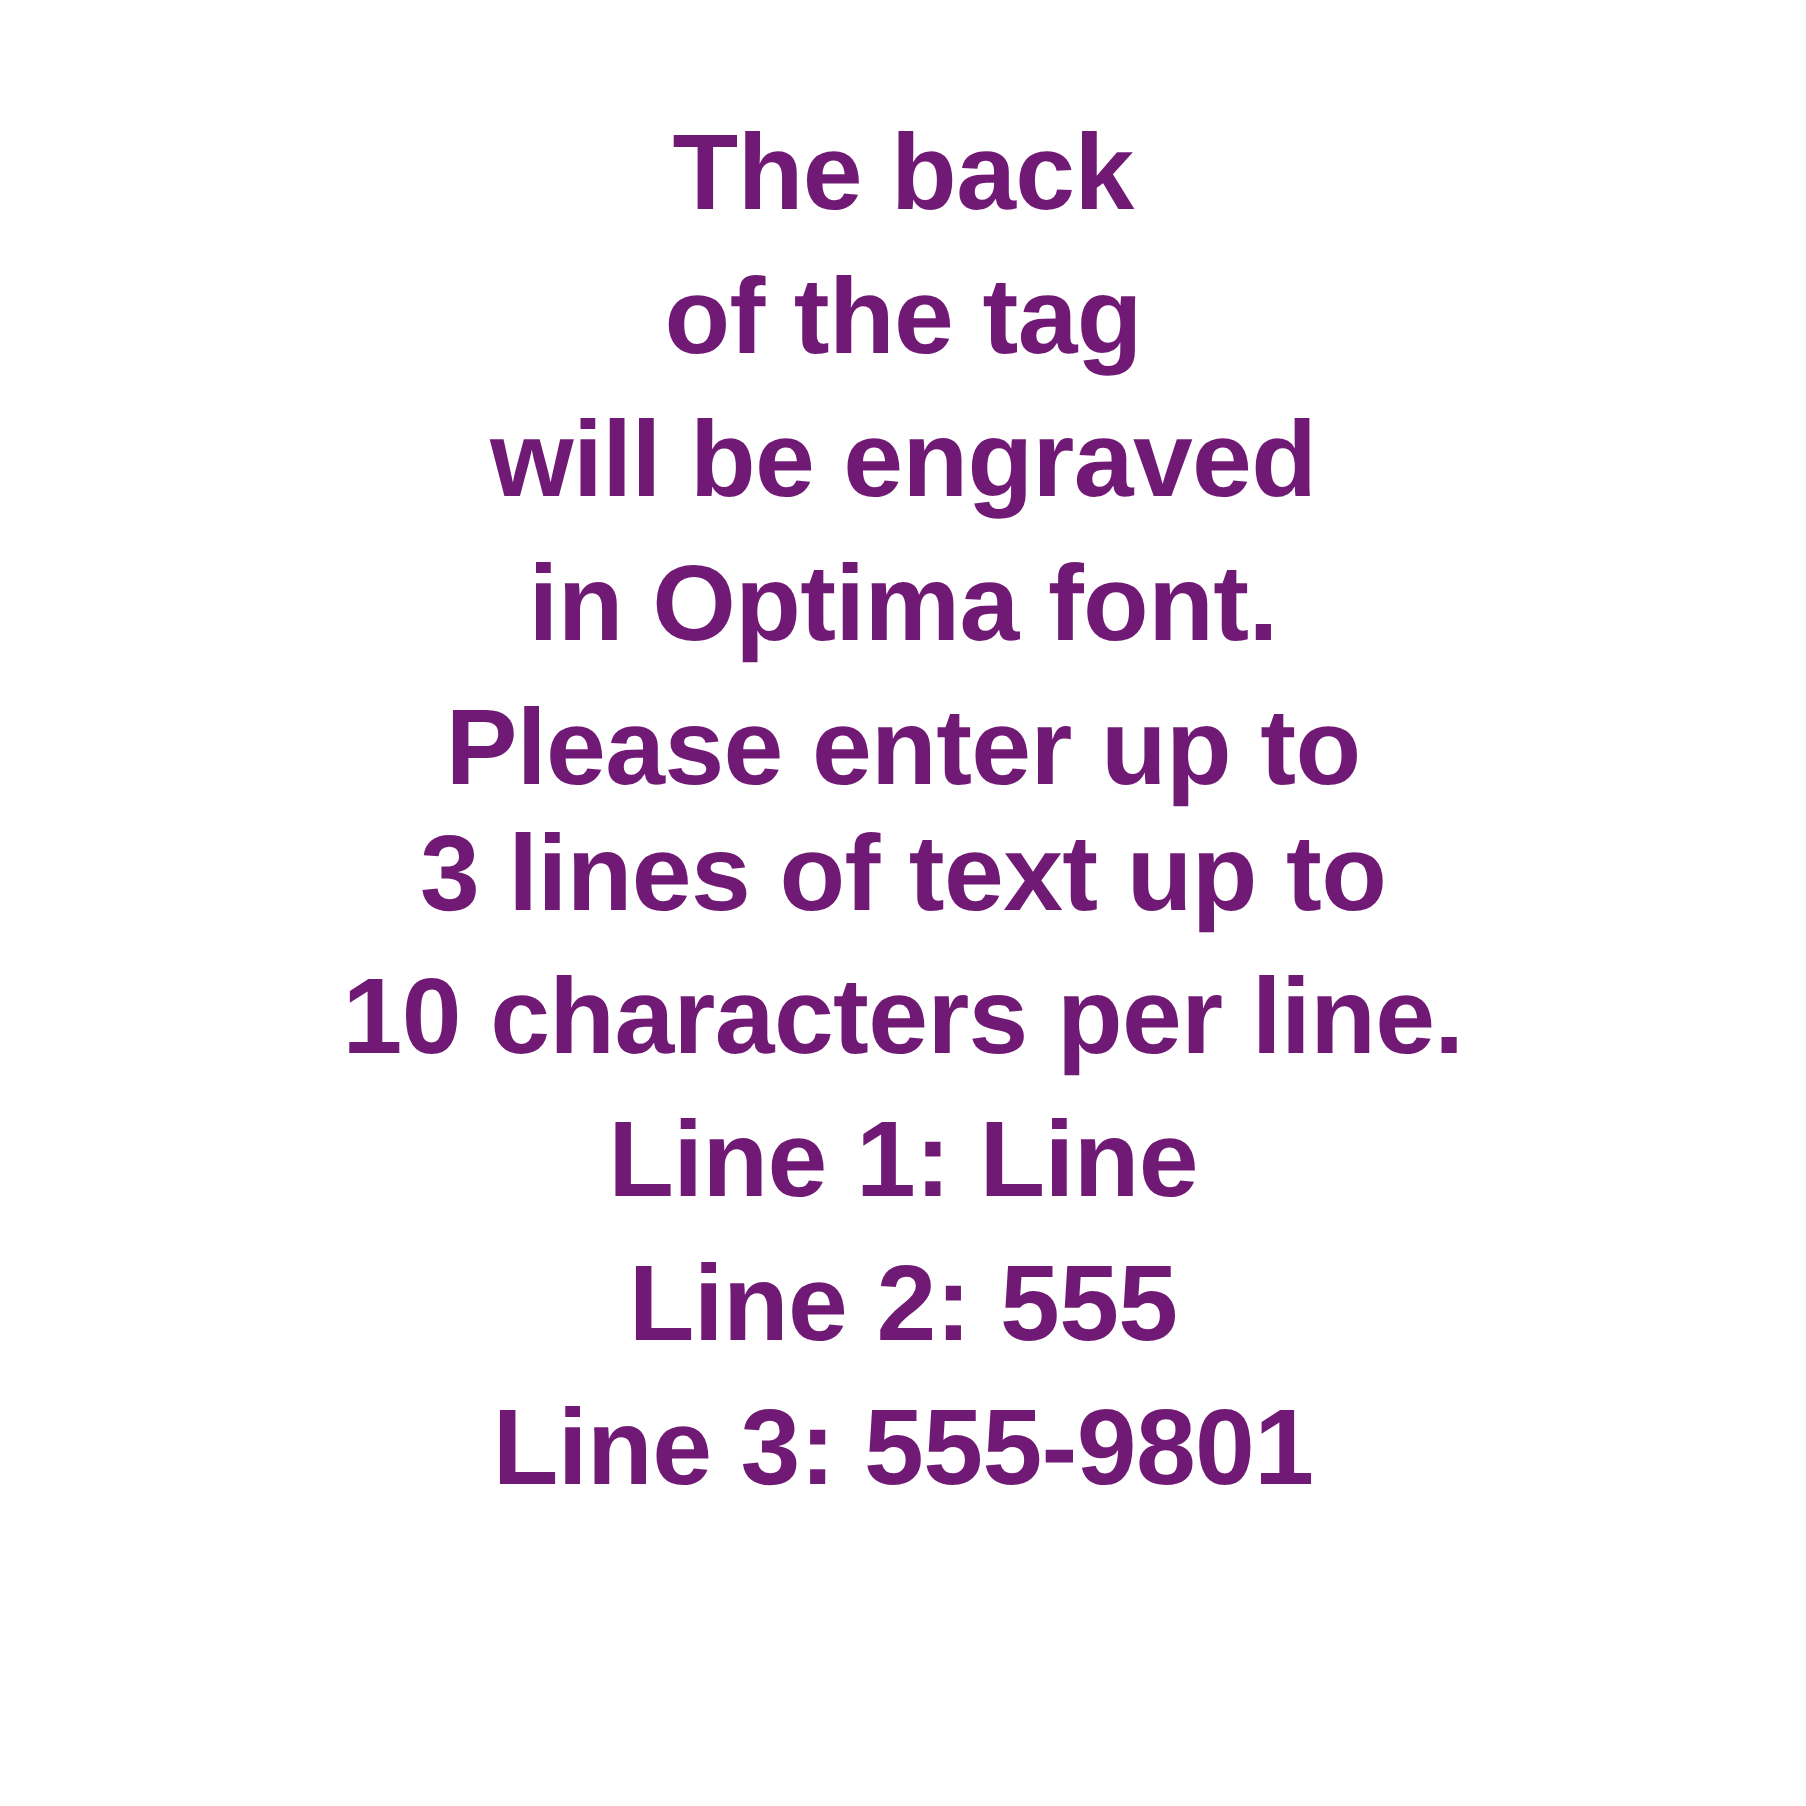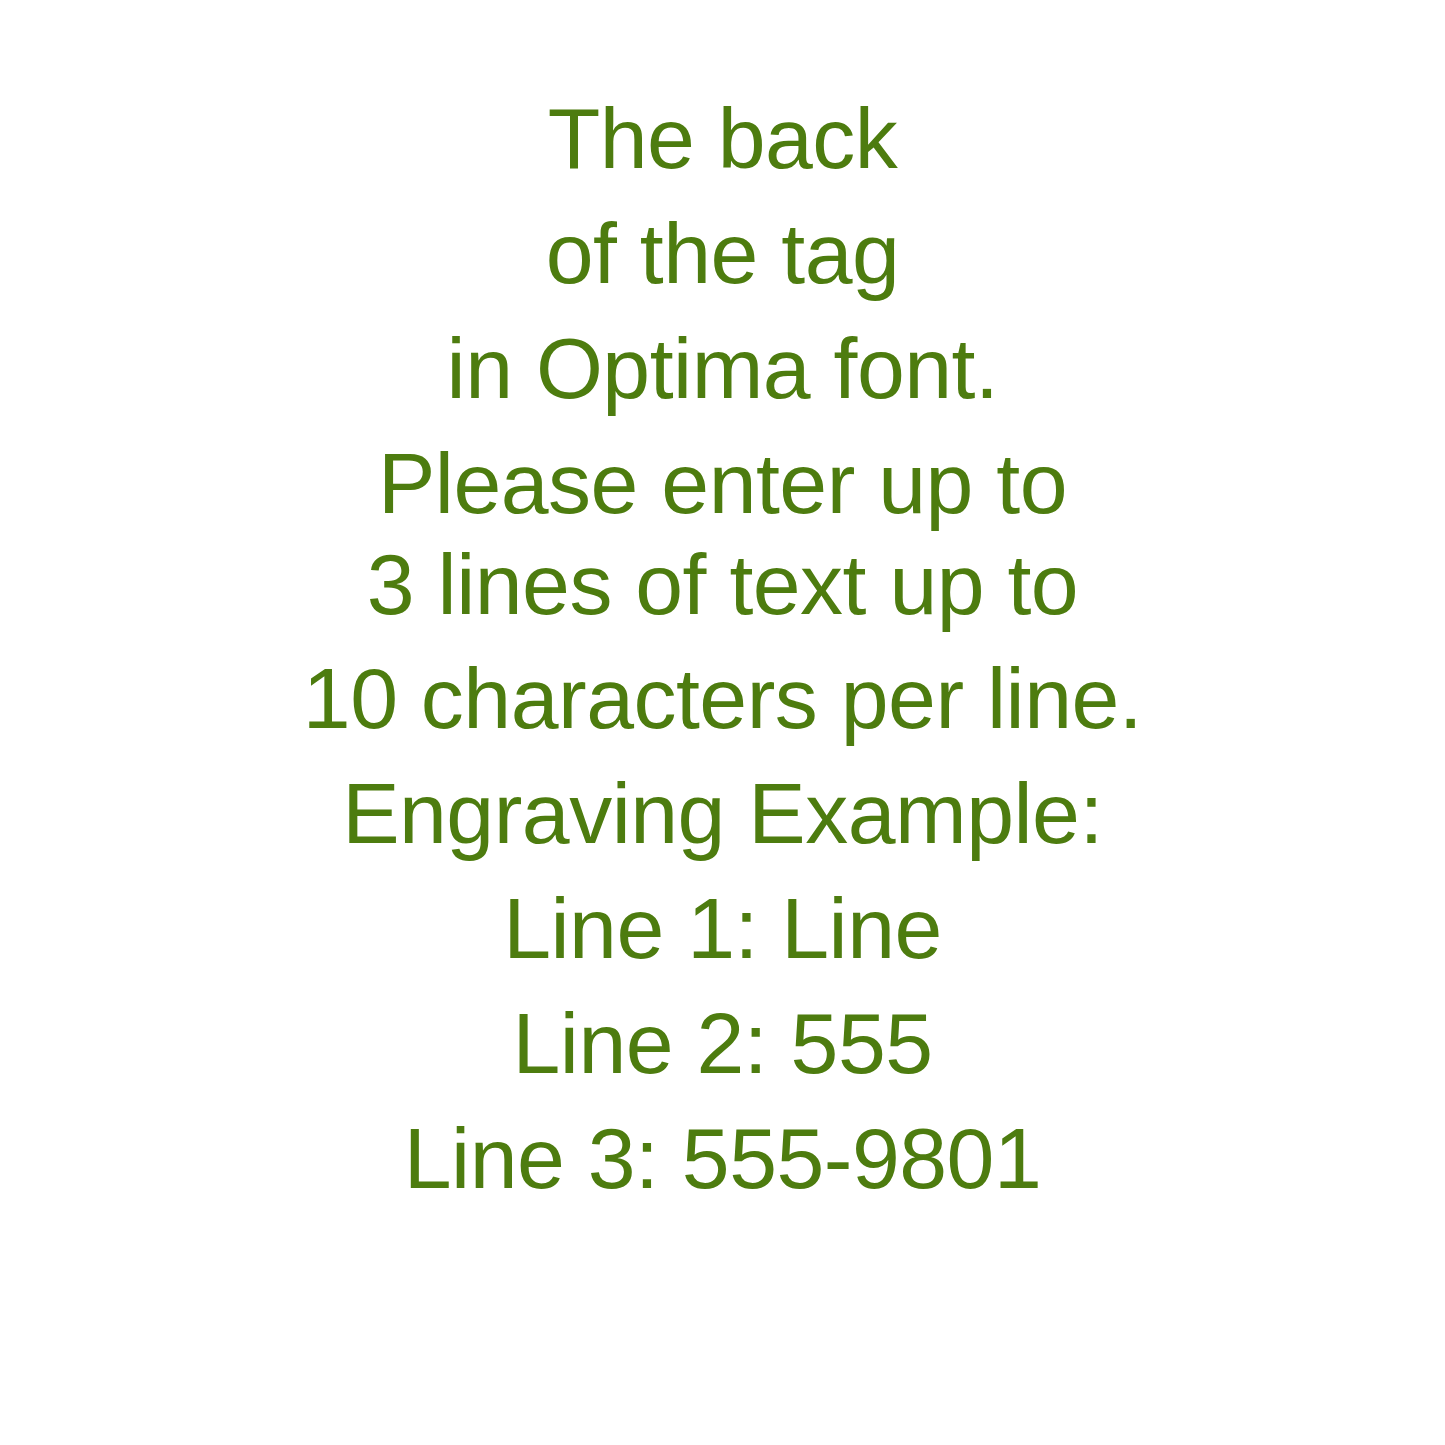--- a/index.html
+++ b/index.html
@@ -20,22 +20,22 @@
     overflow: hidden;
   }
   .info-block {
     width: 100%;
     display: flex;
     flex-direction: column;
     align-items: center;
   }
   .line {
     font-family: "Liberation Sans", sans-serif;
-    font-weight: normal;
-    color: #4d7c0f;
+    font-weight: bold;
+    color: #701a75;
     text-align: left;
     letter-spacing: -0.5px;
     line-height: 1.0;
     white-space: nowrap;
   }
   
   .l0 { font-size: 86px; margin-bottom: 29px; }
   .l1 { font-size: 86px; margin-bottom: 29px; }
   .l2 { font-size: 86px; margin-bottom: 29px; }
   .l3 { font-size: 86px; margin-bottom: 29px; }
@@ -47,22 +47,22 @@
   .l9 { font-size: 86px; margin-bottom: 29px; }
   .l10 { font-size: 86px; margin-bottom: 0; }
 </style>
 </head>
 <body>
 
 <div id="page">
   <div class="info-block">
     <div class="line l0">The back</div>
     <div class="line l1">of the tag</div>
+    <div class="line l2">will be engraved</div>
     <div class="line l3">in Optima font.</div>
     <div class="line l4">Please enter up to</div>
     <div class="line l5">3 lines of text up to</div>
     <div class="line l6">10 characters per line.</div>
-    <div class="line l7">Engraving Example:</div>
     <div class="line l8">Line 1: Line</div>
     <div class="line l9">Line 2: 555</div>
     <div class="line l10">Line 3: 555-9801</div>
   </div>
 </div>
 
 </body></html>

